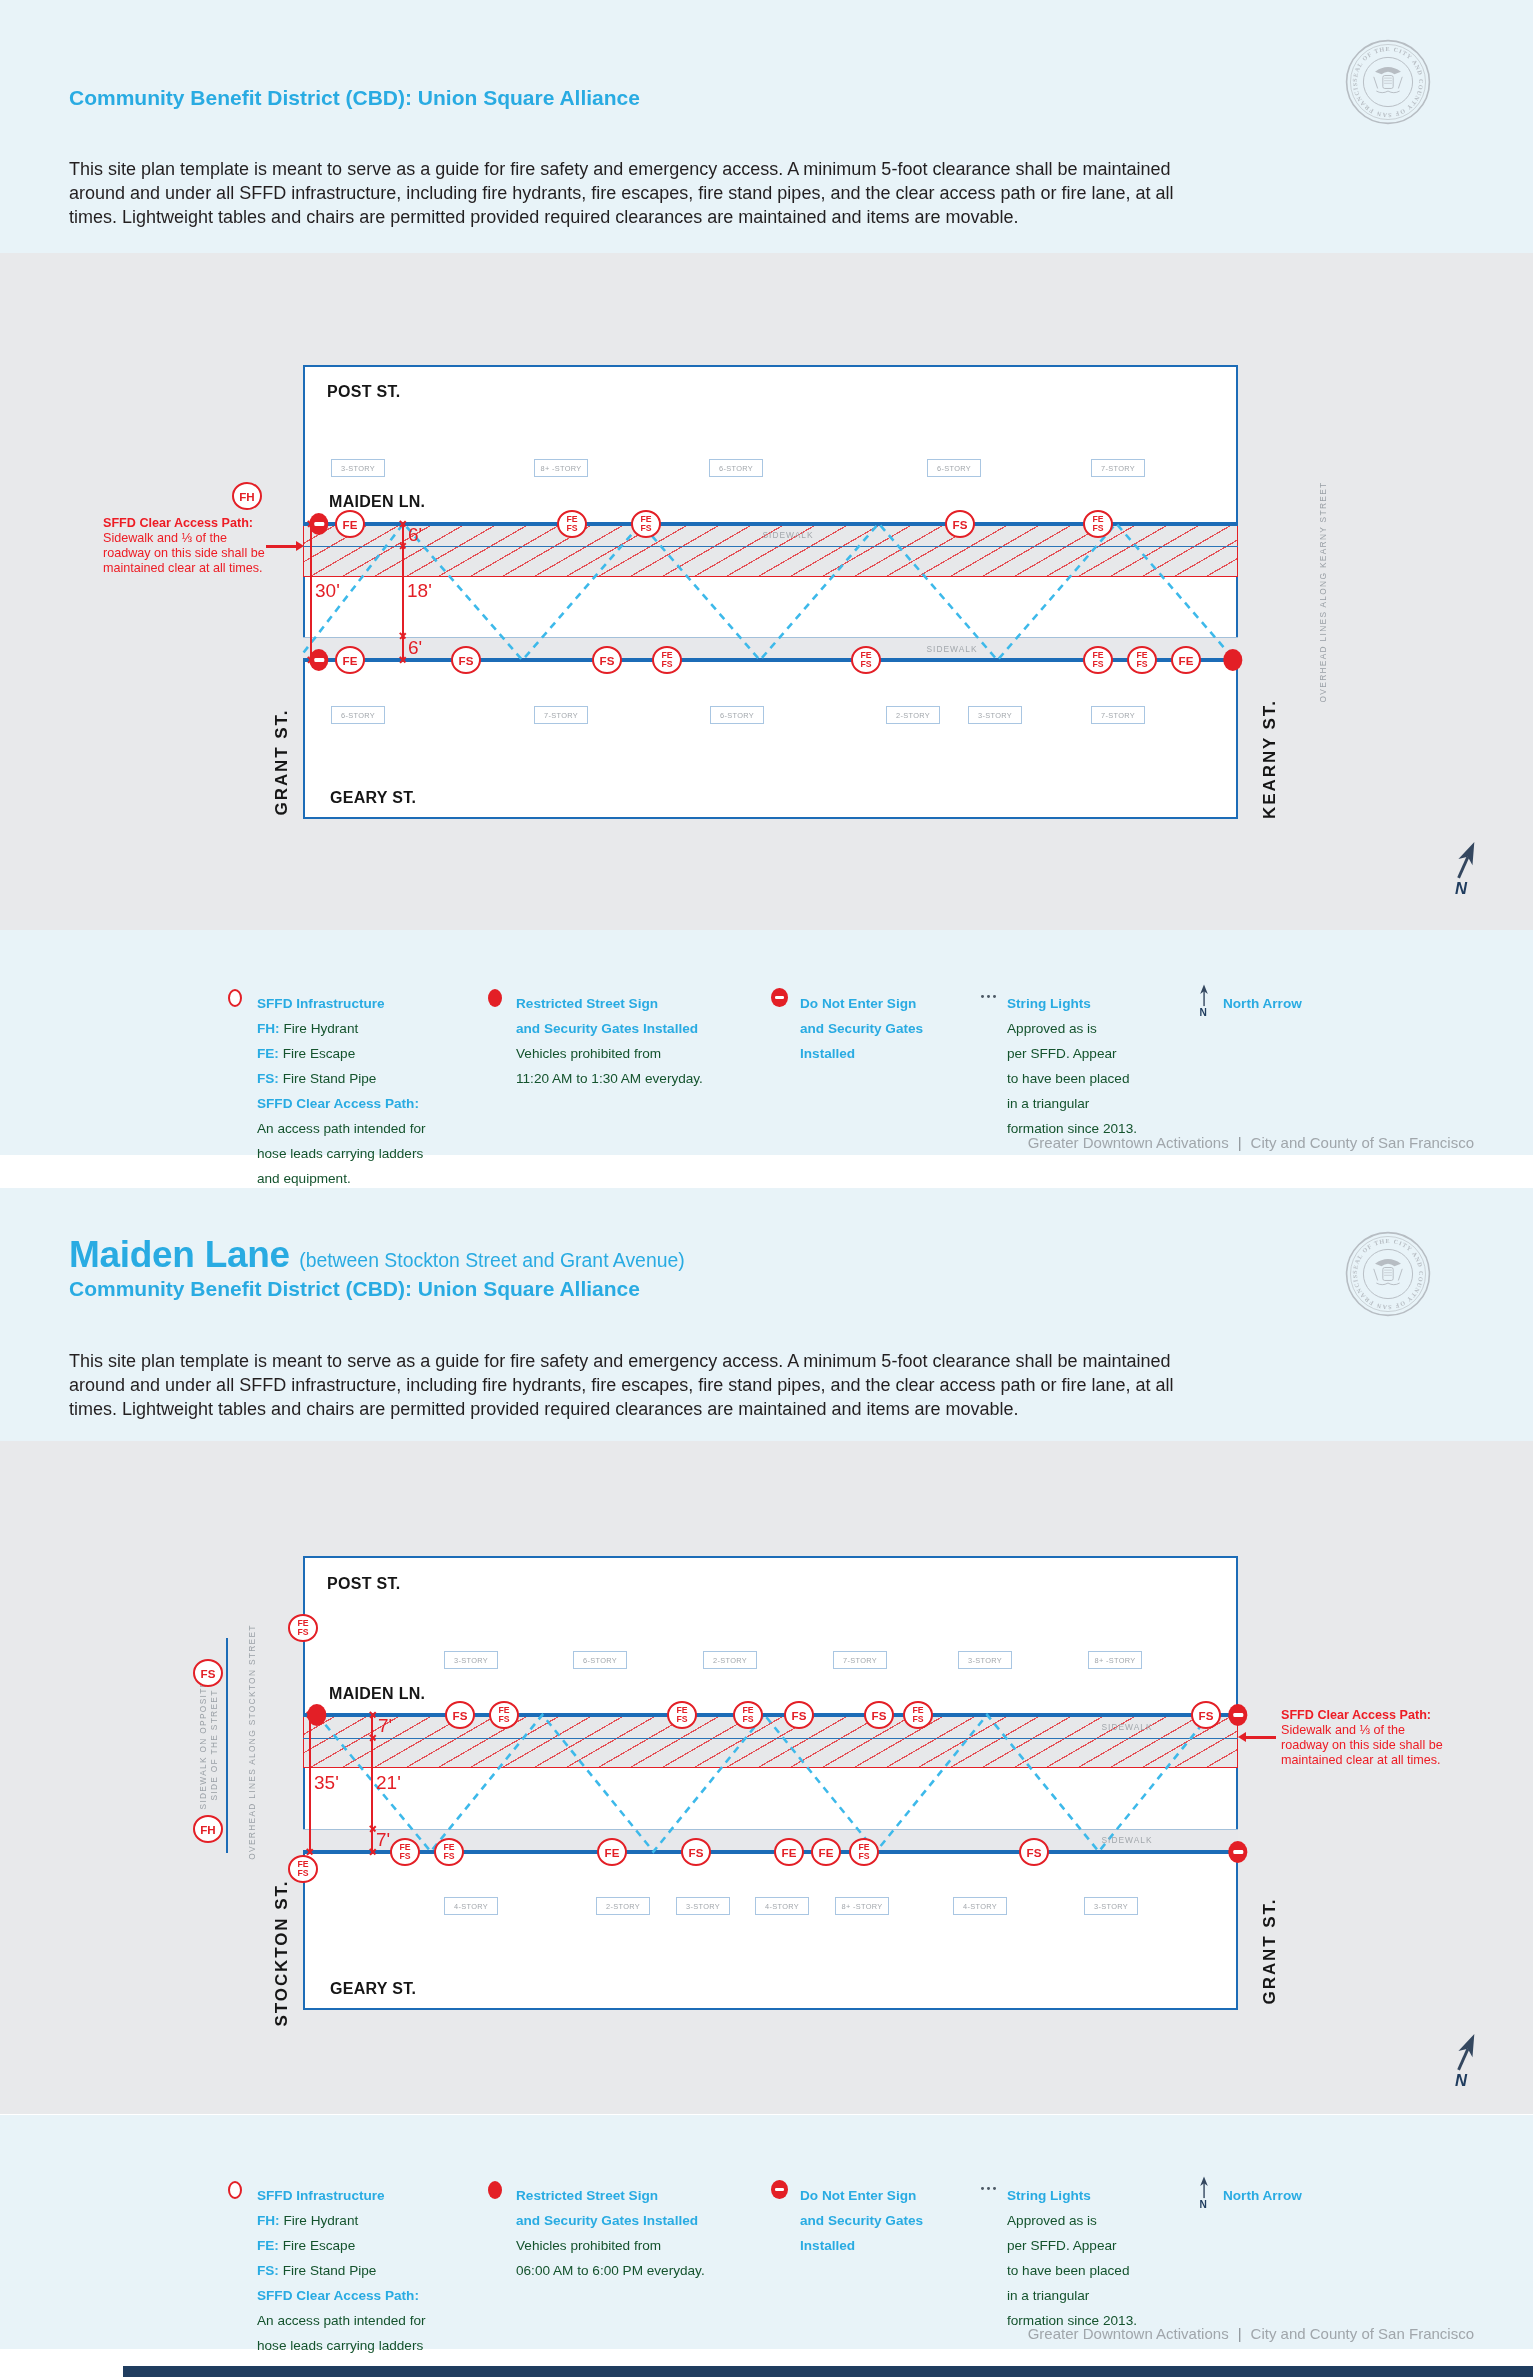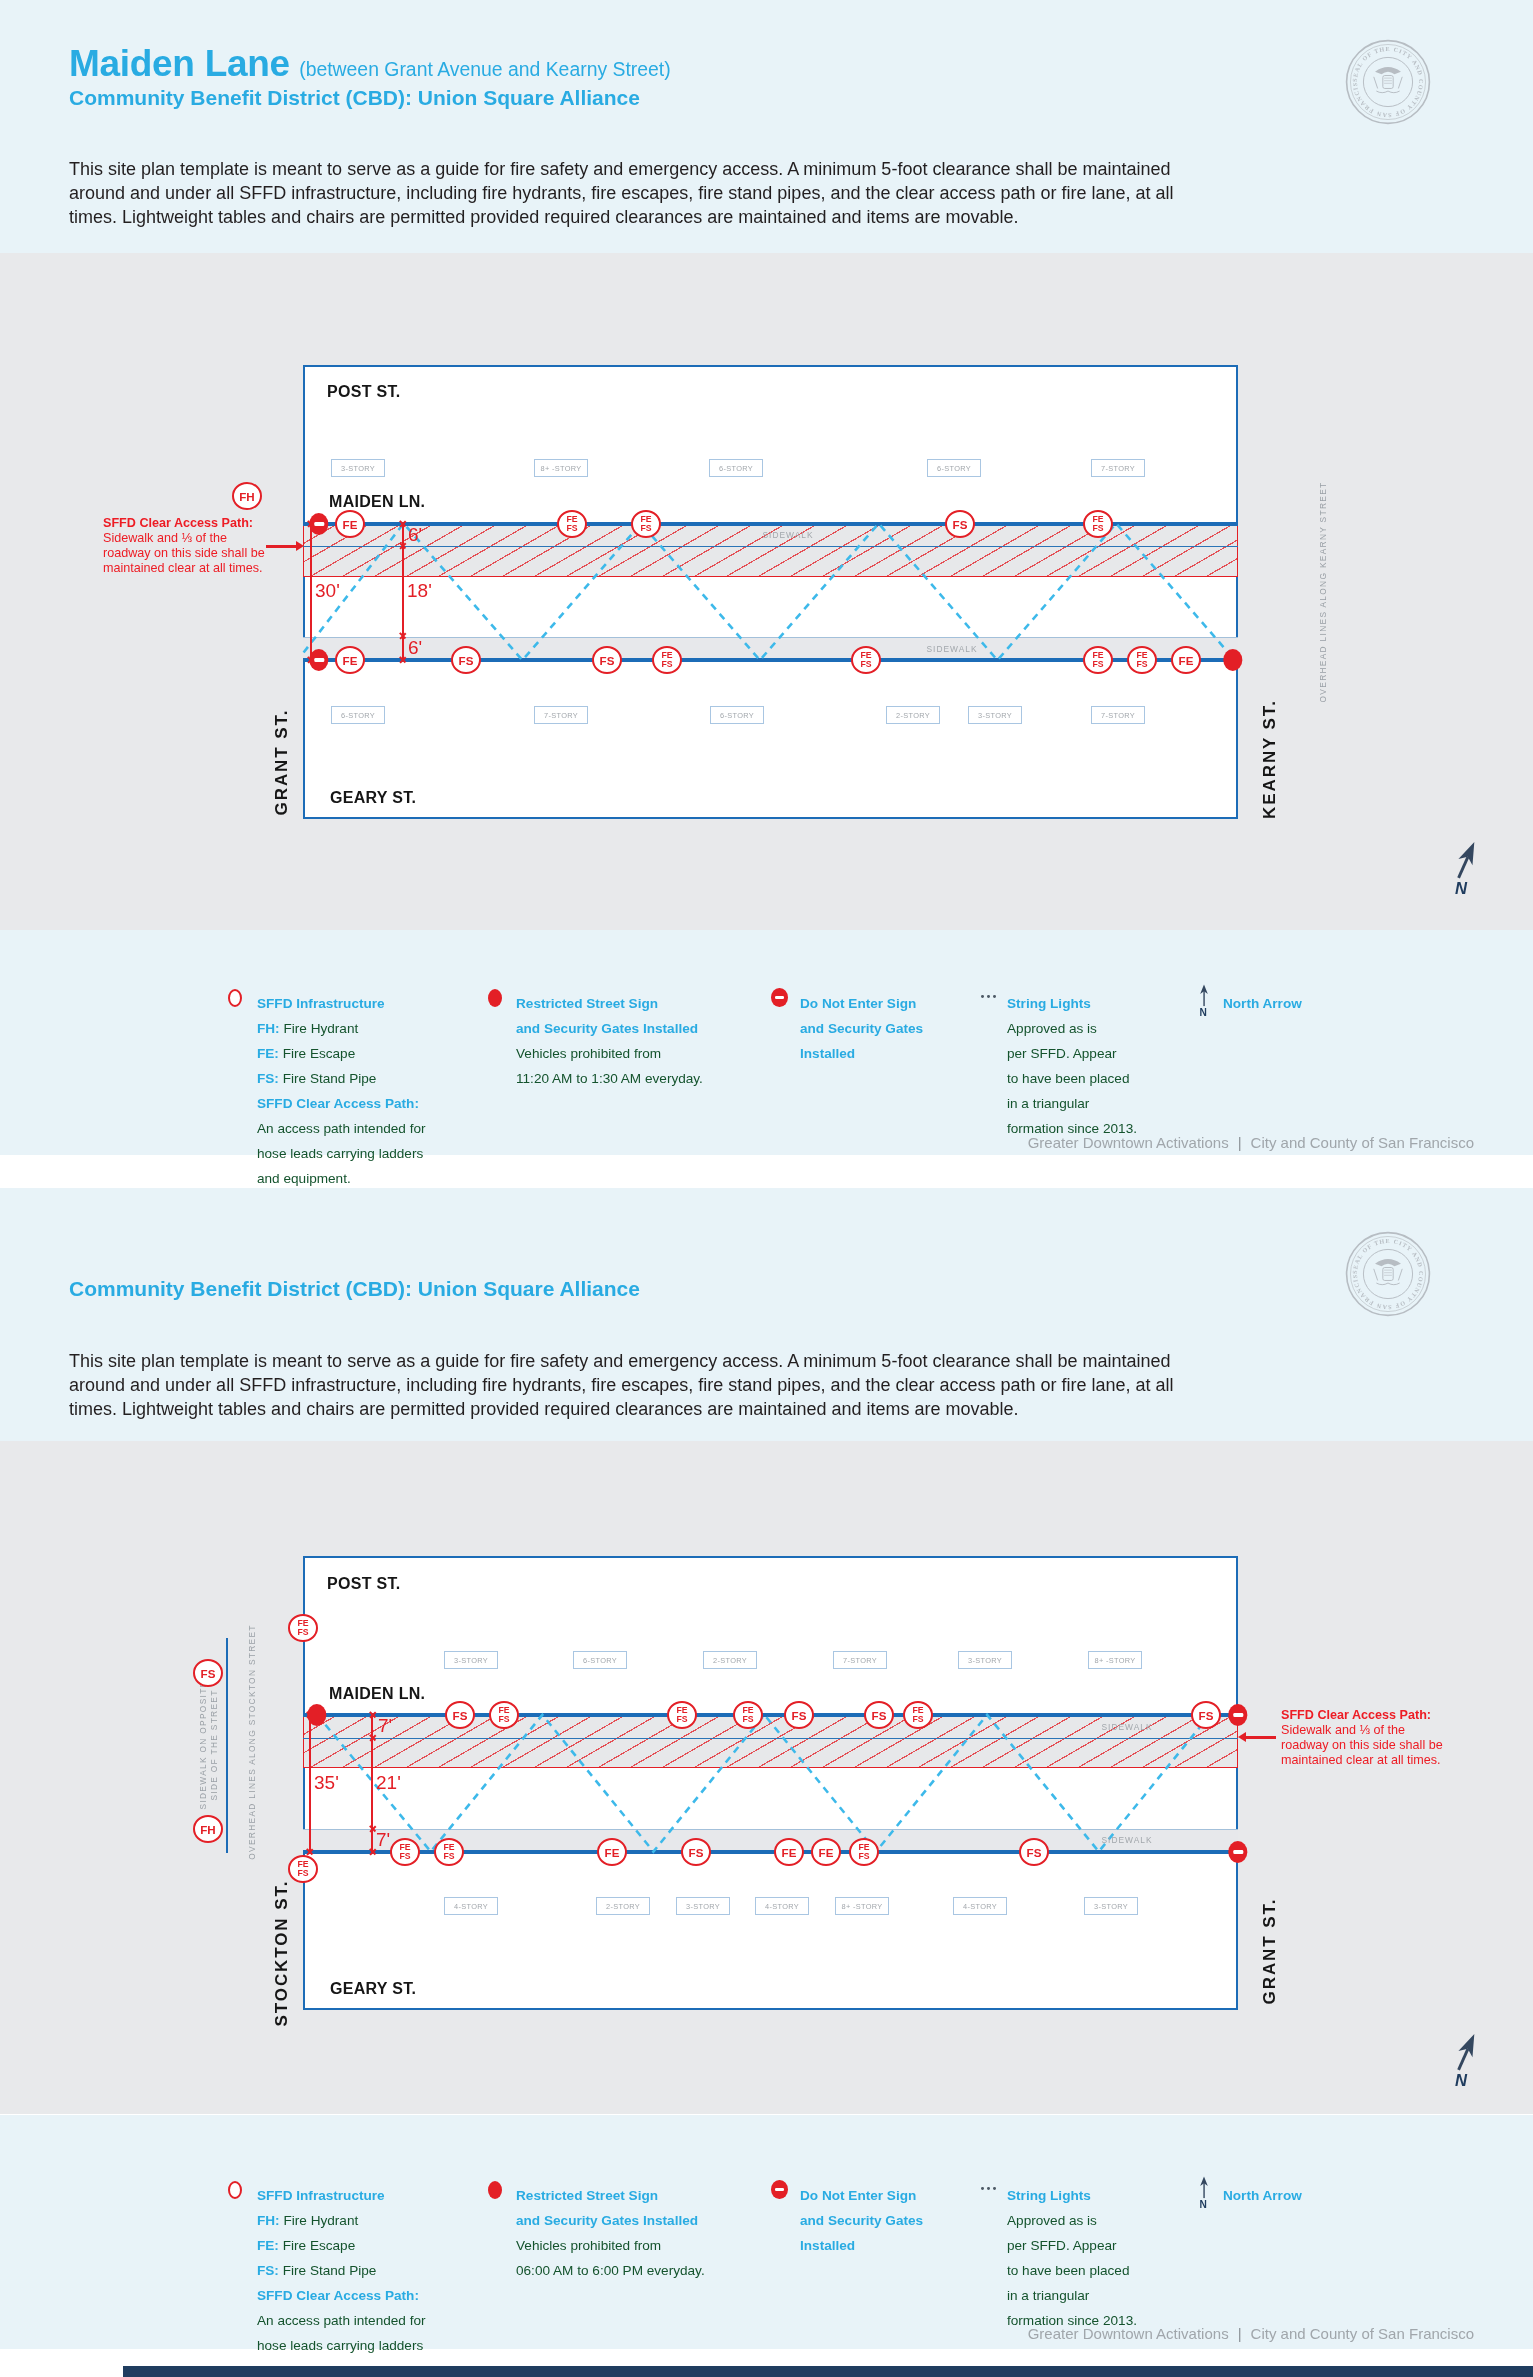--- a/index.html
+++ b/index.html
@@ -67,31 +67,31 @@
 <div id="page">
 
   <div class="bg-blue" style="top:0;height:253px;"></div>
   <div class="bg-gray" style="top:253px;height:677px;"></div>
   <div class="bg-blue" style="top:930px;height:225px;"></div>
   <div class="bg-blue" style="top:1188px;height:253px;"></div>
   <div class="bg-gray" style="top:1441px;height:673px;"></div>
   <div class="bg-blue" style="top:2115px;height:234px;"></div>
   <div class="navybar" style="left:123px;top:2366px;width:1411px;height:11px;"></div>
 
-  <div class="panel-title" style="top:43px;">
-    <span class="big">Maiden Lane</span>
-    <span class="tnote">(between Grant Avenue and Kearny Street)</span>
-  </div>
   <div class="panel-sub" style="top:86px;">Community Benefit District (CBD): Union Square Alliance</div>
   <div class="panel-desc" style="top:157px;">
       <div>This site plan template is meant to serve as a guide for fire safety and emergency access. A minimum 5-foot clearance shall be maintained</div>
       <div>around and under all SFFD infrastructure, including fire hydrants, fire escapes, fire stand pipes, and the clear access path or fire lane, at all</div>
       <div>times. Lightweight tables and chairs are permitted provided required clearances are maintained and items are movable.</div>
     </div>
 
+  <div class="panel-title" style="top:1234px;">
+    <span class="big">Maiden Lane</span>
+    <span class="tnote">(between Stockton Street and Grant Avenue)</span>
+  </div>
   <div class="panel-sub" style="top:1277px;">Community Benefit District (CBD): Union Square Alliance</div>
   <div class="panel-desc" style="top:1349px;">
       <div>This site plan template is meant to serve as a guide for fire safety and emergency access. A minimum 5-foot clearance shall be maintained</div>
       <div>around and under all SFFD infrastructure, including fire hydrants, fire escapes, fire stand pipes, and the clear access path or fire lane, at all</div>
       <div>times. Lightweight tables and chairs are permitted provided required clearances are maintained and items are movable.</div>
     </div>
 
   <div class="footer" style="top:1134px;">
     <span>Greater Downtown Activations</span><span class="sep">|</span><span>City and County of San Francisco</span>
   </div>

